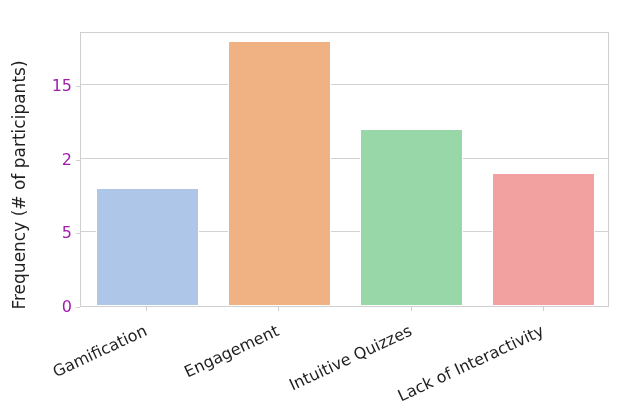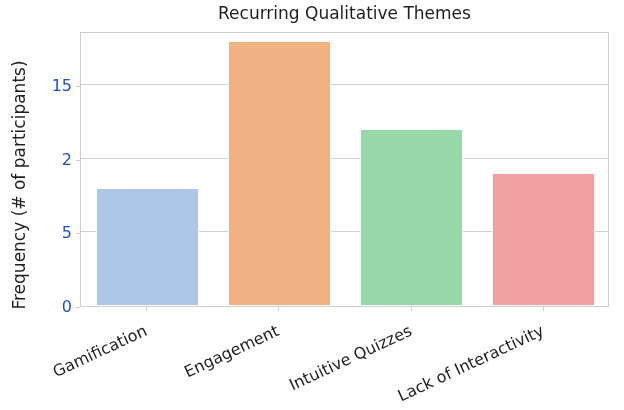--- a/index.html
+++ b/index.html
@@ -91,21 +91,21 @@
     border: 1px solid rgba(255,255,255,0.85);
   }
 
   
   .ytick-label {
     position: absolute;
     width: 46px;
     text-align: right;
     font-size: 16px;
     line-height: 16px;
-    color: #1d4ed8;
+    color: #a21caf;
   }
   .ytick-mark {
     position: absolute;
     width: 4px;
     height: 1px;
     background: #cfcfcf;
   }
 
   
   .xtick-label {
@@ -123,21 +123,20 @@
     width: 1px;
     height: 4px;
     background: #cfcfcf;
   }
 </style>
 </head>
 <body>
 
 <div id="figure">
 
-  <div id="chart-title">Recurring Qualitative Themes</div>
 
   <div id="ylabel">Frequency (# of participants)</div>
 
   <div id="ytick-labels">
       <div class="ytick-label" style="left: 26px; top: 299px;">0</div>
       <div class="ytick-label" style="left: 26px; top: 225.273px;">5</div>
       <div class="ytick-label" style="left: 26px; top: 151.547px;">2</div>
       <div class="ytick-label" style="left: 26px; top: 77.8204px;">15</div>
     </div>
   <div id="ytick-marks">

